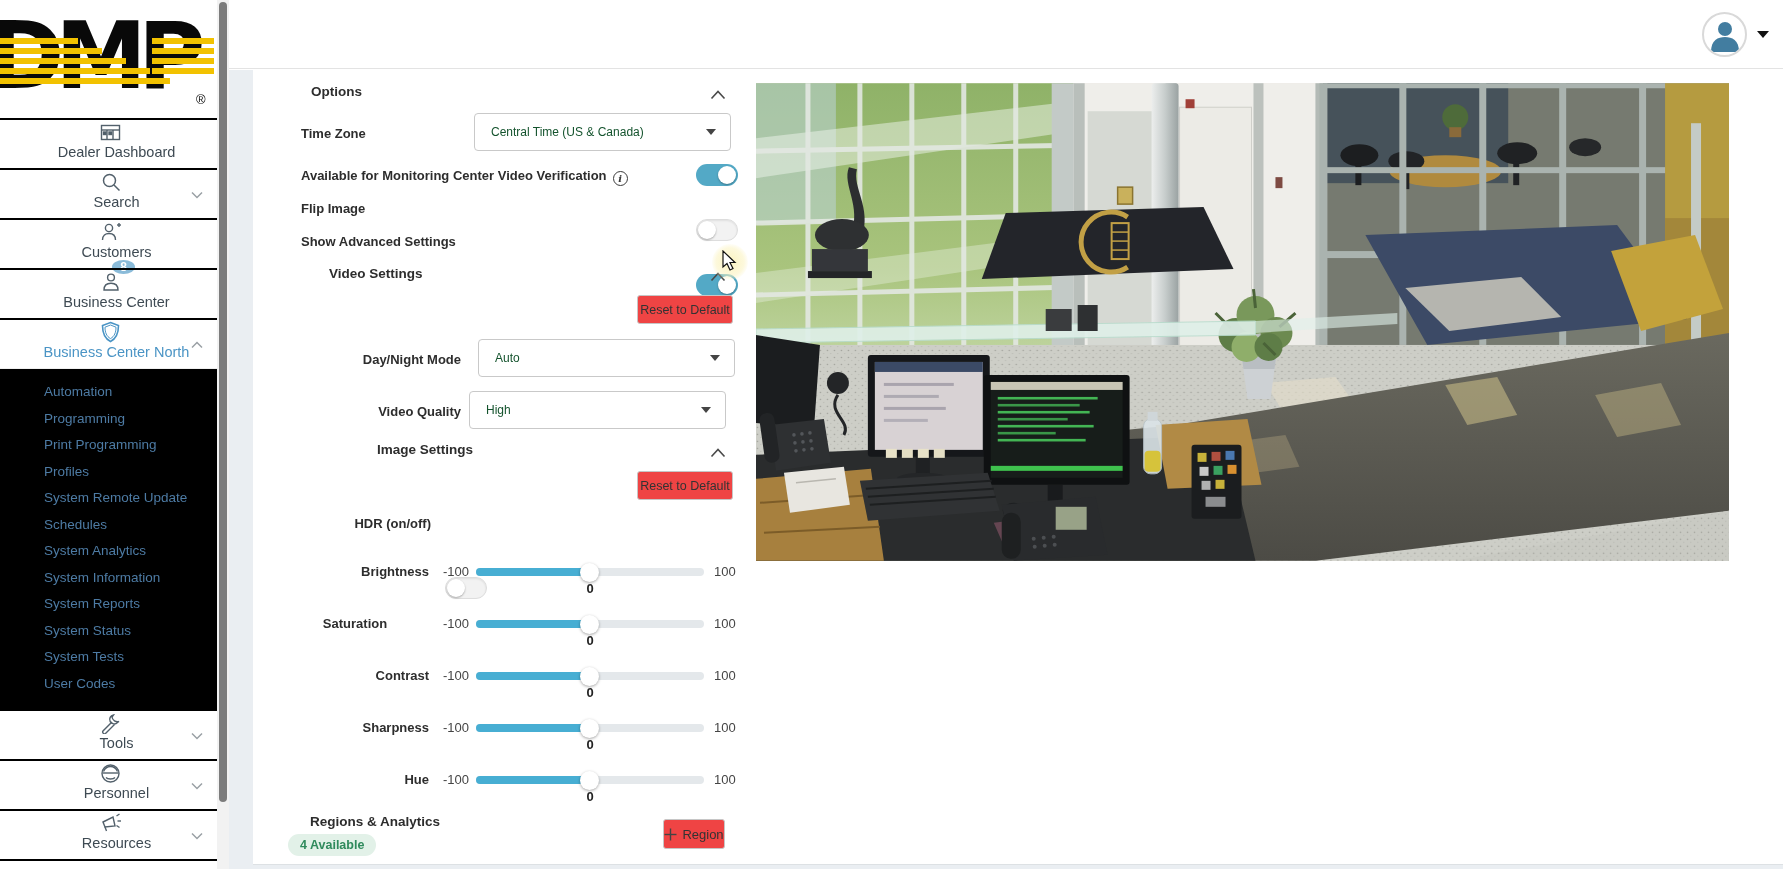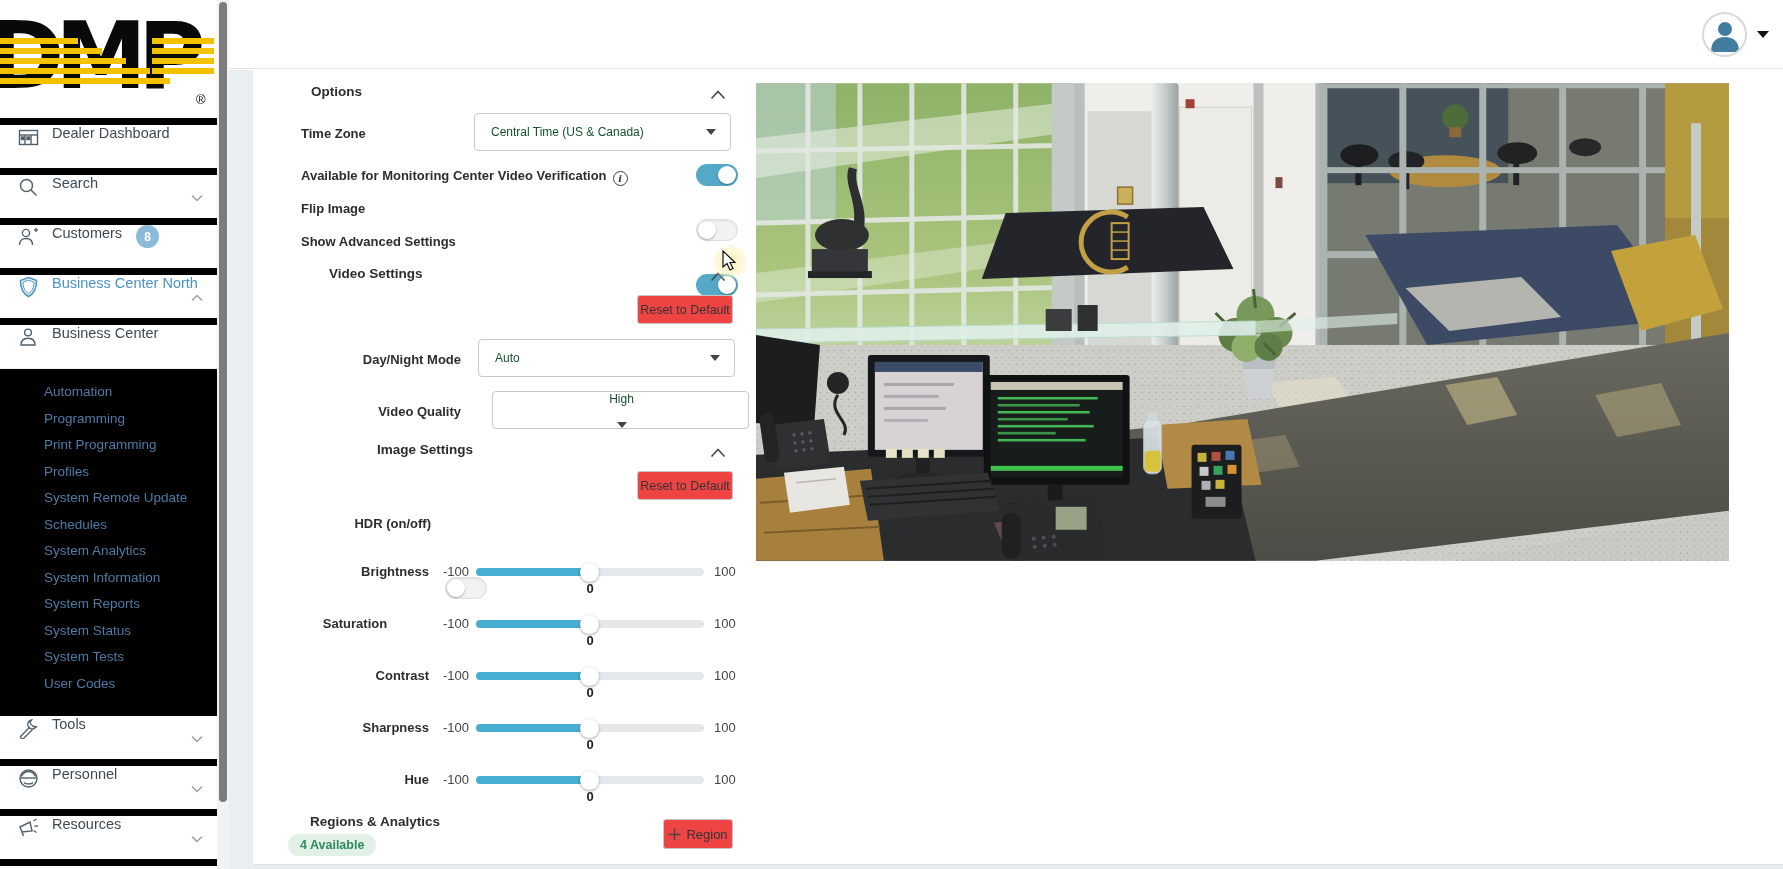--- a/index.html
+++ b/index.html
@@ -3,21 +3,21 @@
 <meta charset="utf-8">
 <style>
   * { margin:0; padding:0; box-sizing:border-box; }
   html,body { width:1783px; height:869px; }
   body { font-family:"Liberation Sans", sans-serif; background:#fff; }
   .screen { position:relative; width:1783px; height:869px; overflow:hidden; background:#fff; }
 
   
   .sidebar { position:absolute; left:0; top:0; width:217px; height:869px; background:#fff; z-index:5; }
   .logo-wrap { position:relative; height:118px; }
-  .nav-item { position:relative; display:flex; height:50px; padding-left:16px; border-top:7px solid #000000; cursor:pointer; }
+  .nav-item { position:relative; display:flex; align-items:center; height:50px; padding-left:16px; border-top:2px solid #000000; cursor:pointer;flex-direction:column; }
   .nav-item:first-of-type { border-top:none; }
   .nav-item .ni-icon { width:24px; height:24px; margin-right:12px; flex:0 0 24px; display:flex; align-items:center; justify-content:center; }
   .nav-item .ni-label { font-size:14.5px; color:#3e4a53; }
   .nav-item.active .ni-label { color:#4a94c5; }
   .nav-chev { position:absolute; right:14px; top:50%; transform:translateY(-50%); }
   .badge-count { margin-left:14px; width:23px; height:23px; border-radius:50%; background:#8abbd9; color:#fff; font-size:12px; font-weight:bold; display:flex; align-items:center; justify-content:center; }
   .submenu { background:#000000; border-top:1px solid #efefef; padding:10px 0 12px 0; }
   .submenu-item { height:26.5px; line-height:26.5px; padding-left:44px; font-size:13.5px; color:#4d7ba4; cursor:pointer; white-space:nowrap; }
 
   
@@ -127,43 +127,43 @@
           <circle cx="9" cy="6" r="3.6"></circle>
           <path d="M2.5,18 C2.5,13.5 5.5,11.5 9,11.5 C12.5,11.5 15.5,13.5 15.5,18"></path>
           <line x1="17" y1="3" x2="21" y2="3"></line>
             <line x1="19" y1="1" x2="19" y2="5"></line>
         </svg>
       </span>
       <span class="ni-label">Customers</span>
       <span class="badge-count">8</span>
     </div>
 
+    <div class="nav-item">
+      <span class="ni-icon">
+        <svg width="20" height="20" viewBox="0 0 20 20" fill="none" stroke="#52606b" stroke-width="1.4">
+          <circle cx="10" cy="5.5" r="3.4"></circle>
+          <path d="M3,18 C3,13.5 6,11.3 10,11.3 C14,11.3 17,13.5 17,18 Z"></path>
+        </svg>
+      </span>
+      <span class="ni-label">Business Center</span>
+    </div>
+
     <div class="nav-item active">
       <span class="ni-icon">
         <svg width="19" height="22" viewBox="0 0 19 22" fill="none" stroke="#4a94c5" stroke-width="1.6">
           <path d="M9.5,1.5 L17.5,4.5 C17.5,12 15.5,17.5 9.5,20.5 C3.5,17.5 1.5,12 1.5,4.5 Z"></path>
           <path d="M9.5,4 L15,6.2 C15,11.5 13.5,15.3 9.5,17.6 C5.5,15.3 4,11.5 4,6.2 Z" stroke-width="1"></path>
         </svg>
       </span>
       <span class="ni-label">Business Center North</span>
       <span class="nav-chev">
         <svg width="12" height="8" viewBox="0 0 12 8" fill="none" stroke="#9aa0a5" stroke-width="1.5">
             <polyline points="1,6.5 6,1.5 11,6.5"></polyline>
           </svg>
       </span>
-    </div>
-
-    <div class="nav-item">
-      <span class="ni-icon">
-        <svg width="20" height="20" viewBox="0 0 20 20" fill="none" stroke="#52606b" stroke-width="1.4">
-          <circle cx="10" cy="5.5" r="3.4"></circle>
-          <path d="M3,18 C3,13.5 6,11.3 10,11.3 C14,11.3 17,13.5 17,18 Z"></path>
-        </svg>
-      </span>
-      <span class="ni-label">Business Center</span>
     </div>
 
     <div class="submenu">
       <div class="submenu-item">Automation</div>
       <div class="submenu-item">Programming</div>
       <div class="submenu-item">Print Programming</div>
       <div class="submenu-item">Profiles</div>
       <div class="submenu-item">System Remote Update</div>
       <div class="submenu-item">Schedules</div>
       <div class="submenu-item">System Analytics</div>
@@ -278,21 +278,21 @@
   </span>
   <div class="abs btn" style="left:637px; top:295px; width:96px; height:29px;">Reset to Default</div>
 
   <div class="abs fld-label" style="left:281px; top:352px; width:180px; text-align:right;">Day/Night Mode</div>
   <div class="abs sel" style="left:478px; top:339px;">
     <span class="sel-text">Auto</span>
     <span class="sel-caret"></span>
   </div>
 
   <div class="abs fld-label" style="left:281px; top:404px; width:180px; text-align:right;">Video Quality</div>
-  <div class="abs sel" style="left:492px; top:391px;flex-direction:column;">
+  <div class="abs sel" style="left:469px; top:391px;">
     <span class="sel-text">High</span>
     <span class="sel-caret"></span>
   </div>
 
   <div class="abs sec-title" style="left:301px; top:442px;padding-left:48px;">Image Settings</div>
   <span class="abs" style="left:710px; top:444px;">
     <svg width="16" height="10" viewBox="0 0 16 10" fill="none" stroke="#4a4a4a" stroke-width="1.6">
         <polyline points="1.5,8.5 8,1.5 14.5,8.5"></polyline>
       </svg>
   </span>
@@ -345,21 +345,21 @@
       <div class="track-fill"></div>
       <div class="track-knob"></div>
     </div>
   <div class="abs minmax" style="left:714px; top:772px;">100</div>
   <div class="abs slider-val" style="left:570px; top:789px;">0</div>
 
   <div class="abs sec-title" style="left:282px; top:814px;">Regions &amp; Analytics</div>
   <div class="abs" style="left:288px; top:834px;">
     <span class="green-badge">4 Available</span>
   </div>
-  <div class="abs btn" style="left:663px; top:819px; width:70px; height:30px; font-size:13px;">
+  <div class="abs btn" style="left:663px; top:819px; width:62px; height:30px; font-size:13px;">
     <svg width="13" height="13" viewBox="0 0 13 13" style="margin-right:5px;">
       <line x1="6.5" y1="0.5" x2="6.5" y2="12.5" stroke="#444" stroke-width="1.4"></line>
       <line x1="0.5" y1="6.5" x2="12.5" y2="6.5" stroke="#444" stroke-width="1.4"></line>
     </svg>
     <span>Region</span>
   </div>
 
   <svg class="abs" style="left:756px; top:83px;" width="973" height="478" viewBox="0 0 974 478" role="img">
     <title>Security camera snapshot of an office lobby: glass entrance doors, dark floor mat with gold logo, potted plant, navy carpet, and a reception desk with monitors, keyboard and phones</title>
     <defs>

